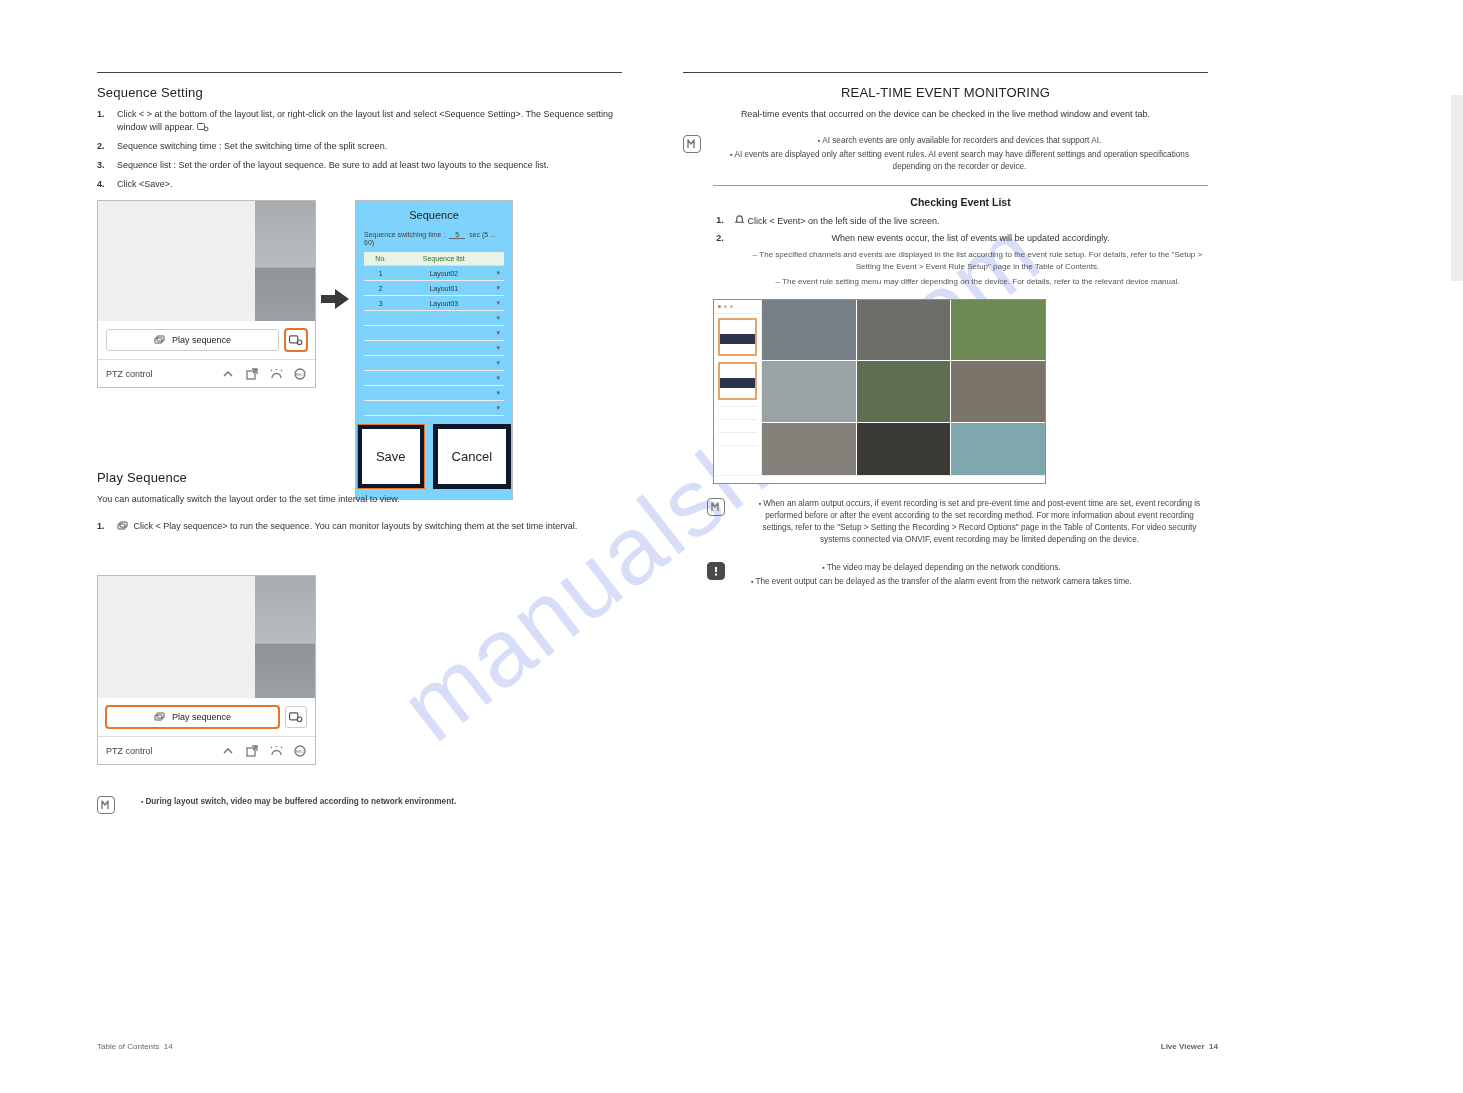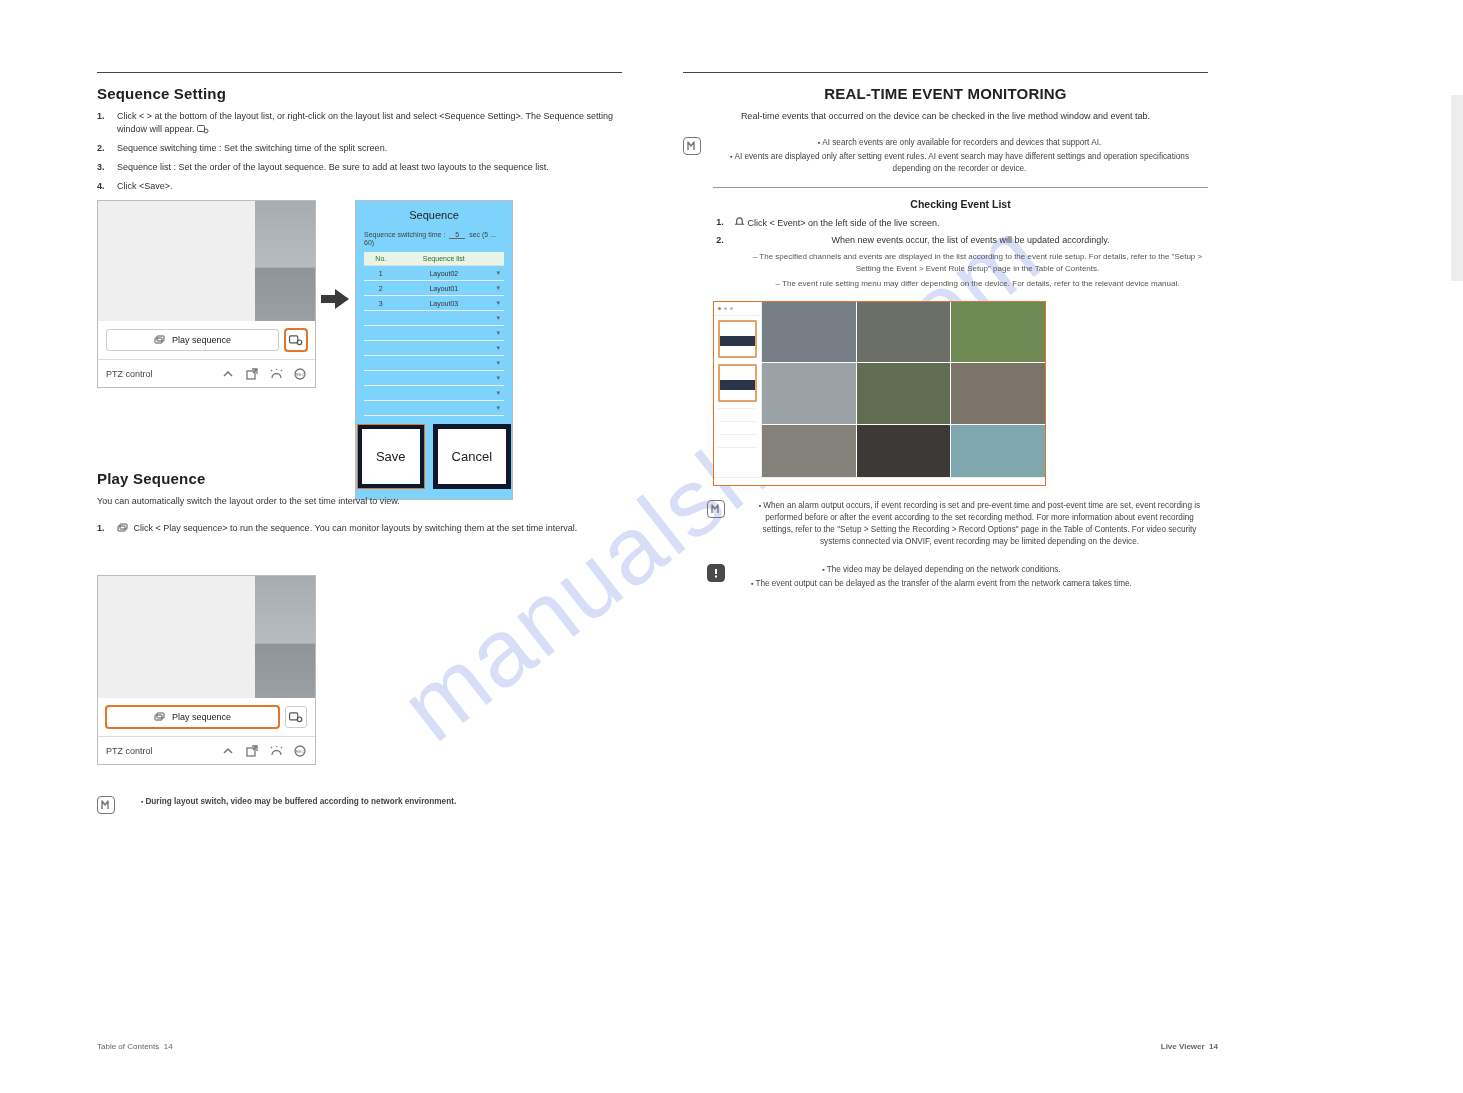--- a/index.html
+++ b/index.html
@@ -6,21 +6,21 @@
   html, body { width: 1463px; height: 1093px; font-family: Arial, Helvetica, sans-serif; color: #222; background: #fff; }
   body { position: relative; }
 
   .page  { position: absolute; top: 72px; bottom: 48px; width: 525px; }
   .pageL { left: 97px; }
   .pageR { left: 683px; text-align: center; }
 
   .rule       { border-top: 1px solid #444; margin-bottom: 12px; }
   .rule-event { border-top: 1px solid #999; margin: 10px 0 10px 30px; }
 
-  h2 { font-size: 15px; font-weight: 700; letter-spacing: .2px; margin-bottom: 8px; }
+  h2 { font-size: 13px; font-weight: 400; letter-spacing: .2px; margin-bottom: 8px; }
   p, li { font-size: 9px; line-height: 1.45; color: #333; }
   .lead { margin-bottom: 14px; }
 
   .steps    { list-style: none; margin-left: 0; }
   .steps li { display: flex; gap: 6px; margin-bottom: 6px; }
   .num      { font-weight: 700; min-width: 14px; }
 
   .iconbox { display: inline-flex; align-items: center; justify-content: center; width: 12px; height: 12px; vertical-align: -2px; }
 
   .panel       { position: absolute; }

